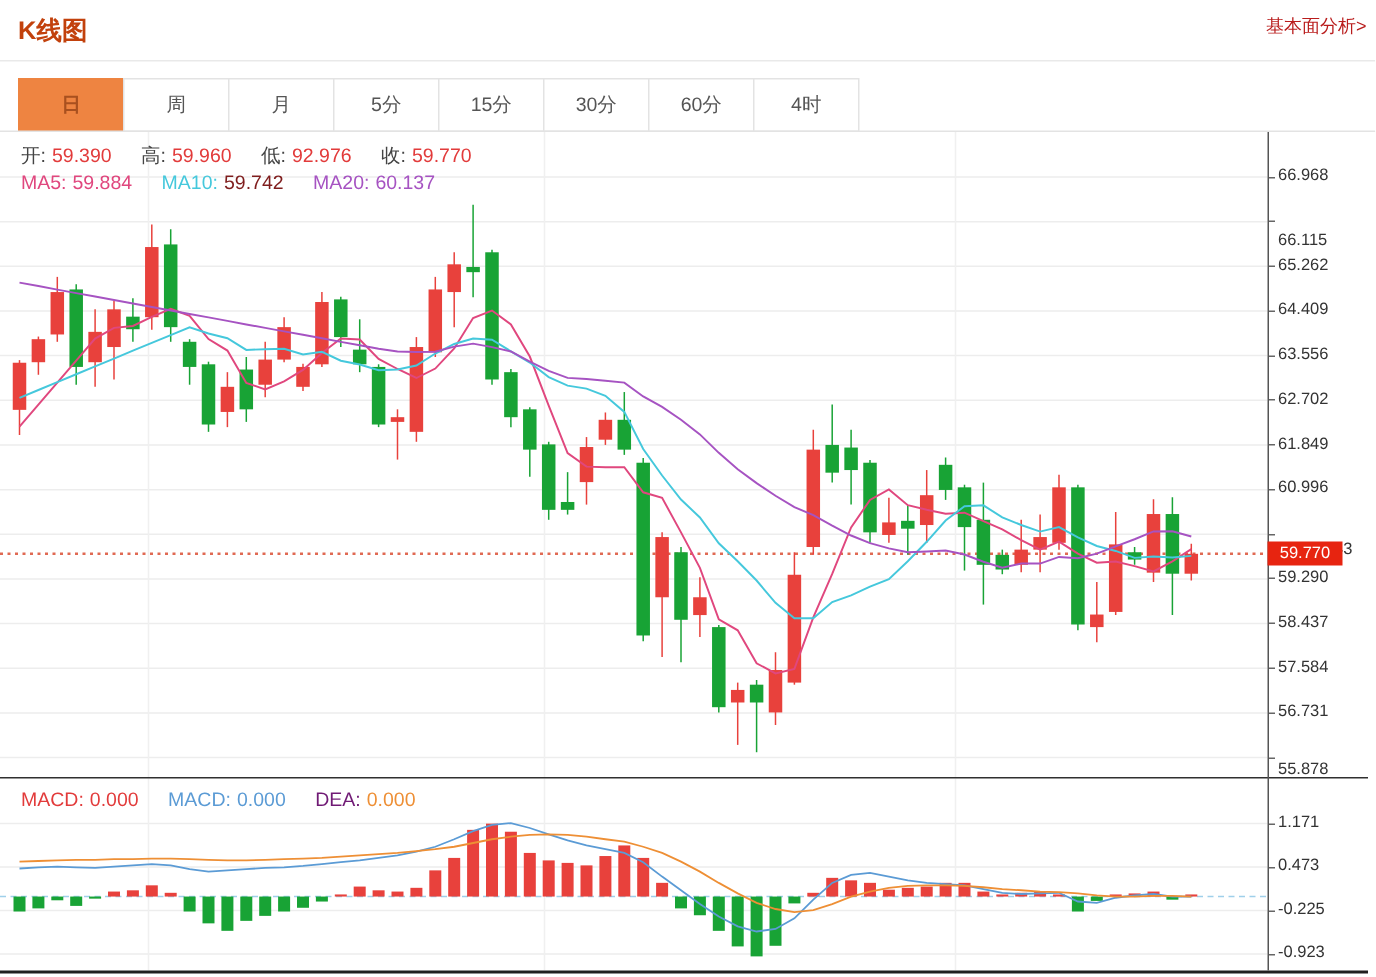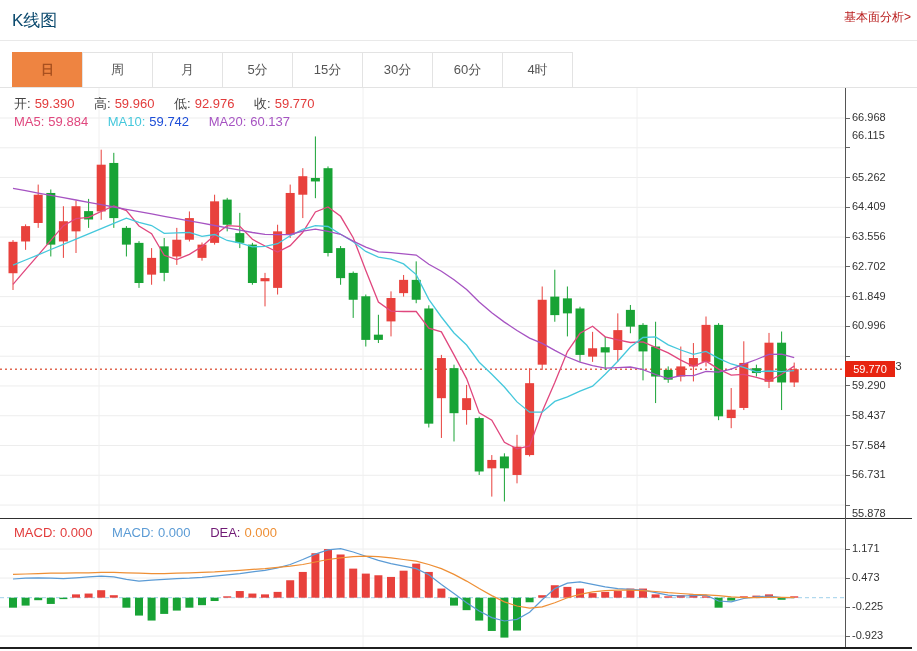--- a/index.html
+++ b/index.html
@@ -1,19 +1,19 @@
 <!DOCTYPE html>
 <html><head>
 <meta charset="utf-8">
 <style>
   html,body{margin:0;padding:0;background:#fff;}
   .page{position:relative;width:917px;height:651px;background:#fff;overflow:hidden;
         font-family:"Liberation Sans","DejaVu Sans",sans-serif;}
   .hdr{position:absolute;left:0;top:0;width:917px;height:40px;border-bottom:1px solid #e9e9e9;}
-  .hdr .title{position:absolute;left:12px;top:9px;font-size:17px;font-weight:normal;color:#0c4a6e;}
+  .hdr .title{position:absolute;left:12px;top:9px;font-size:17px;font-weight:bold;color:#c2410c;}
   .hdr .flink{position:absolute;right:6px;top:9px;font-size:12px;color:#b91c1c;text-decoration:none;cursor:pointer;}
   .tabs{position:absolute;left:12px;top:52px;display:flex;}
   .tab{width:69px;height:34px;line-height:34px;text-align:center;font-size:13px;color:#555;
        background:#fff;border:1px solid #e3e3e3;margin-left:-1px;cursor:pointer;box-sizing:content-box;}
   .tab:first-child{margin-left:0;}
   .tab.sel{background:#ee8441;border-color:#ee8441;color:#a8501f;font-weight:bold;}
   .tabline{position:absolute;left:0;top:87px;width:917px;height:1px;background:#e3e3e3;}
   .chart{position:absolute;left:0;top:88px;width:917px;height:563px;}
   .chart svg{position:absolute;left:0;display:block;}
   #mainsvg{top:0;}
@@ -280,21 +280,21 @@
       </svg>
 
     <div class="divider"></div>
     <div class="botline"></div>
     <div class="axisline"></div>
 
     <div id="ylabels">
         <div class="ytick" style="top: 29.5px;"></div>
         <div class="ylab" style="top: 23px;">66.968</div>
         <div class="ytick" style="top: 59.2697px;"></div>
-        <div class="ylab" style="top: 41px;">66.115</div>
+        <div class="ylab" style="top: 66px;">66.115</div>
         <div class="ytick" style="top: 89.0394px;"></div>
         <div class="ylab" style="top: 82.5394px;">65.262</div>
         <div class="ytick" style="top: 118.809px;"></div>
         <div class="ylab" style="top: 112.309px;">64.409</div>
         <div class="ytick" style="top: 148.579px;"></div>
         <div class="ylab" style="top: 142.079px;">63.556</div>
         <div class="ytick" style="top: 178.383px;"></div>
         <div class="ylab" style="top: 171.883px;">62.702</div>
         <div class="ytick" style="top: 208.153px;"></div>
         <div class="ylab" style="top: 201.653px;">61.849</div>
@@ -326,21 +326,21 @@
 
     <div class="ovl" style="top:7px;">
       <span class="olabel">开:</span><span class="oval gap">59.390</span>
       <span class="olabel">高:</span><span class="oval gap">59.960</span>
       <span class="olabel">低:</span><span class="oval gap">92.976</span>
       <span class="olabel">收:</span><span class="oval">59.770</span>
     </div>
 
     <div class="ovl" style="top:26px;">
       <span style="color: rgb(224, 71, 126);">MA5:</span><span class="gap" style="color: rgb(224, 71, 126);">59.884</span>
-      <span style="color: rgb(69, 200, 220);">MA10:</span><span class="gap" style="color: #1d4ed8;">59.742</span>
+      <span style="color: rgb(69, 200, 220);">MA10:</span><span class="gap" style="color: #7f1d1d;">59.742</span>
       <span style="color: rgb(166, 83, 194);">MA20:</span><span style="color: rgb(166, 83, 194);">60.137</span>
     </div>
 
     <div class="ovl" style="top:437px;">
       <span style="color: rgb(226, 59, 59);">MACD:</span><span class="gap" style="color: rgb(226, 59, 59);">0.000</span>
       <span style="color: rgb(91, 155, 213);">MACD:</span><span class="gap" style="color: rgb(91, 155, 213);">0.000</span>
       <span style="color: #701a75;">DEA:</span><span style="color: rgb(238, 143, 53);">0.000</span>
     </div>
   </div>
 

